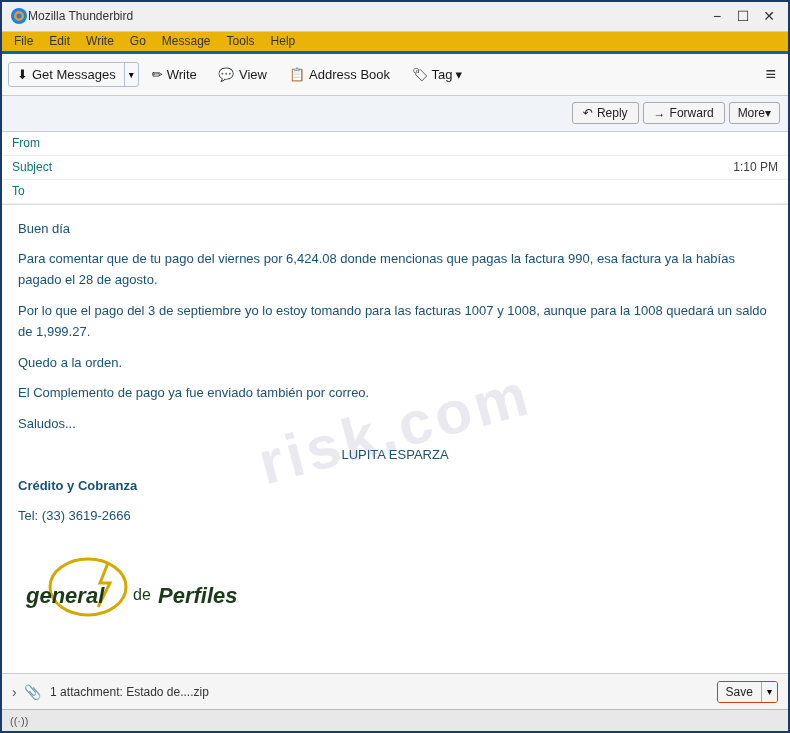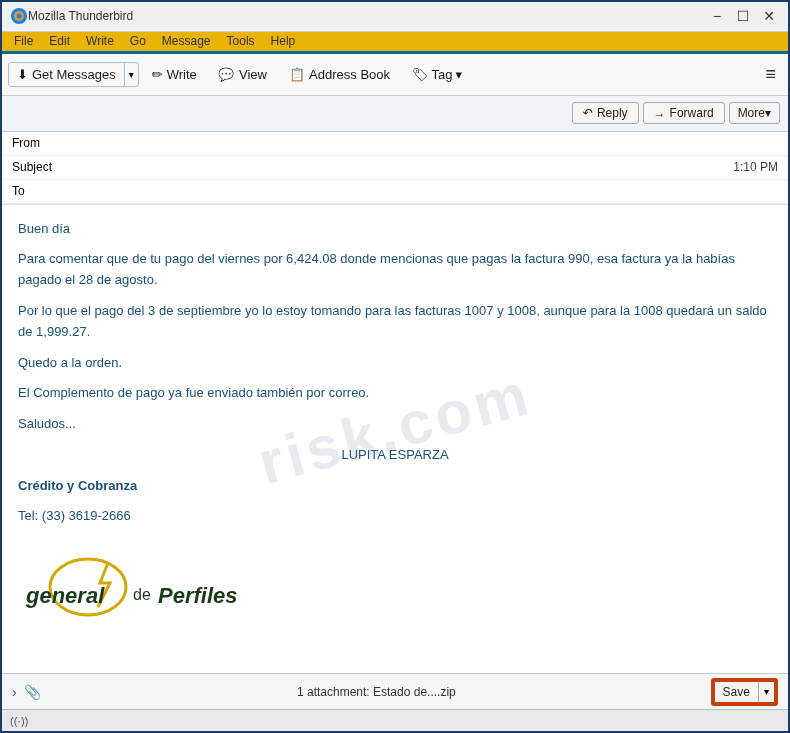--- a/index.html
+++ b/index.html
@@ -126,21 +126,21 @@
     }
 
     .email-field {
       display: flex;
       align-items: center;
       padding: 3px 10px;
       border-bottom: 1px solid #eee;
       min-height: 24px;
     }
     .email-field-label {
-      color: #000000; font-size: 12px; width: 55px; flex-shrink: 0;
+      color: #0f766e; font-size: 12px; width: 55px; flex-shrink: 0;
     }
     .email-field-value { font-size: 12px; color: #222; }
     .email-time { margin-left: auto; font-size: 12px; color: #404040; }
 
     
     .email-body {
       background: white;
       flex: 1;
       padding: 14px 16px;
       overflow-y: auto;
@@ -180,24 +180,24 @@
       display: flex;
       align-items: center;
       padding: 0 10px;
       gap: 8px;
     }
     .attachment-expand {
       cursor: pointer; font-size: 14px; color: #555;
       border: none; background: transparent;
     }
     .attachment-icon { color: #555; font-size: 14px; }
-    .attachment-name { font-size: 12px; color: #333; flex: 1; text-align: center; }
+    .attachment-name { font-size: 12px; color: #333; flex: 1; }
     .save-btn-split {
       display: flex; align-items: stretch;
-      border: 4px solid #c2410c; border-radius: 3px; overflow: hidden;
+      border: 1px solid #c2410c; border-radius: 3px; overflow: hidden;
     }
     .save-btn-split .save-main {
       padding: 3px 8px; font-size: 12px; cursor: pointer;
       background: #f5f5f5; border: none; color: #222;
     }
     .save-btn-split .save-arrow {
       padding: 3px 5px; background: #f5f5f5;
       border: none; border-left: 1px solid #aaa;
       cursor: pointer; font-size: 10px;
     }

